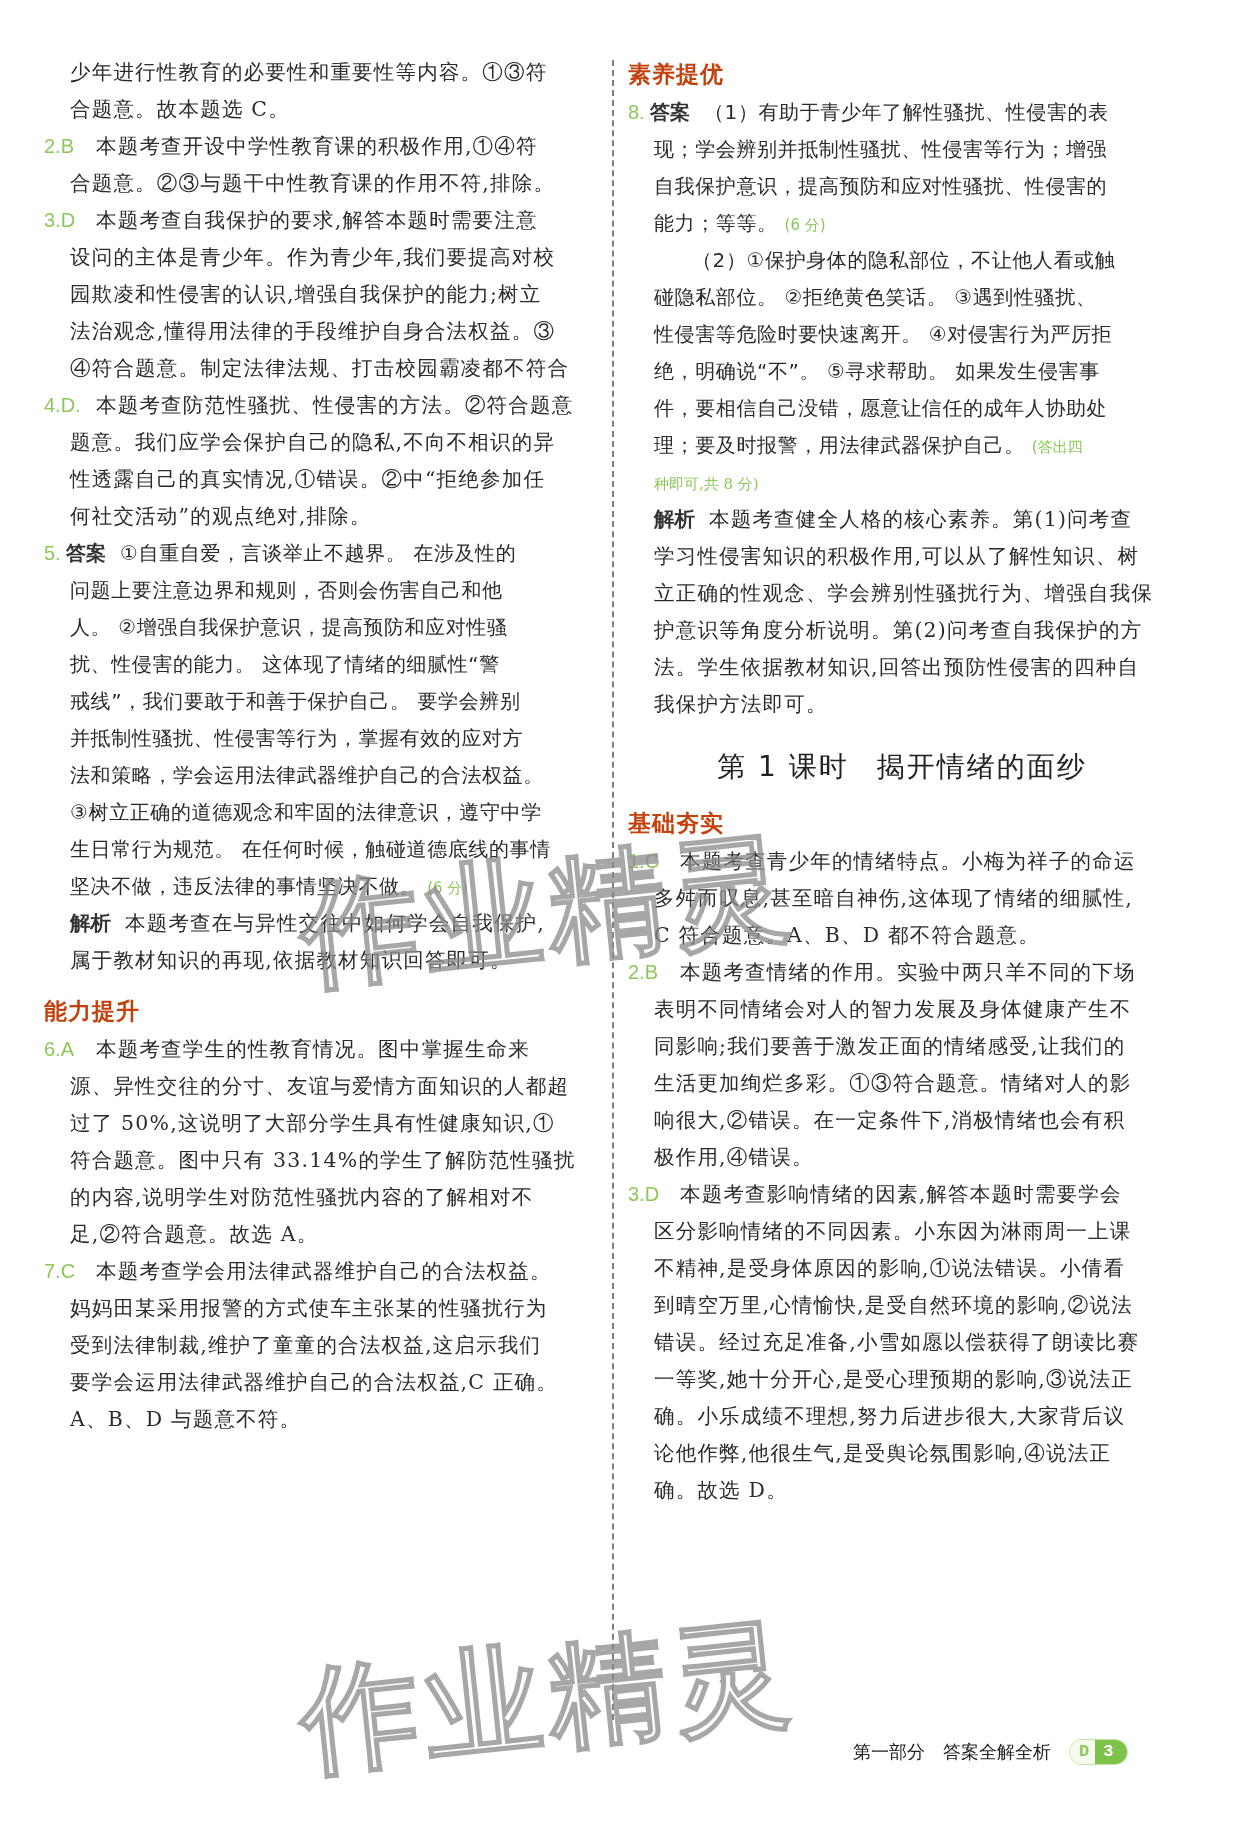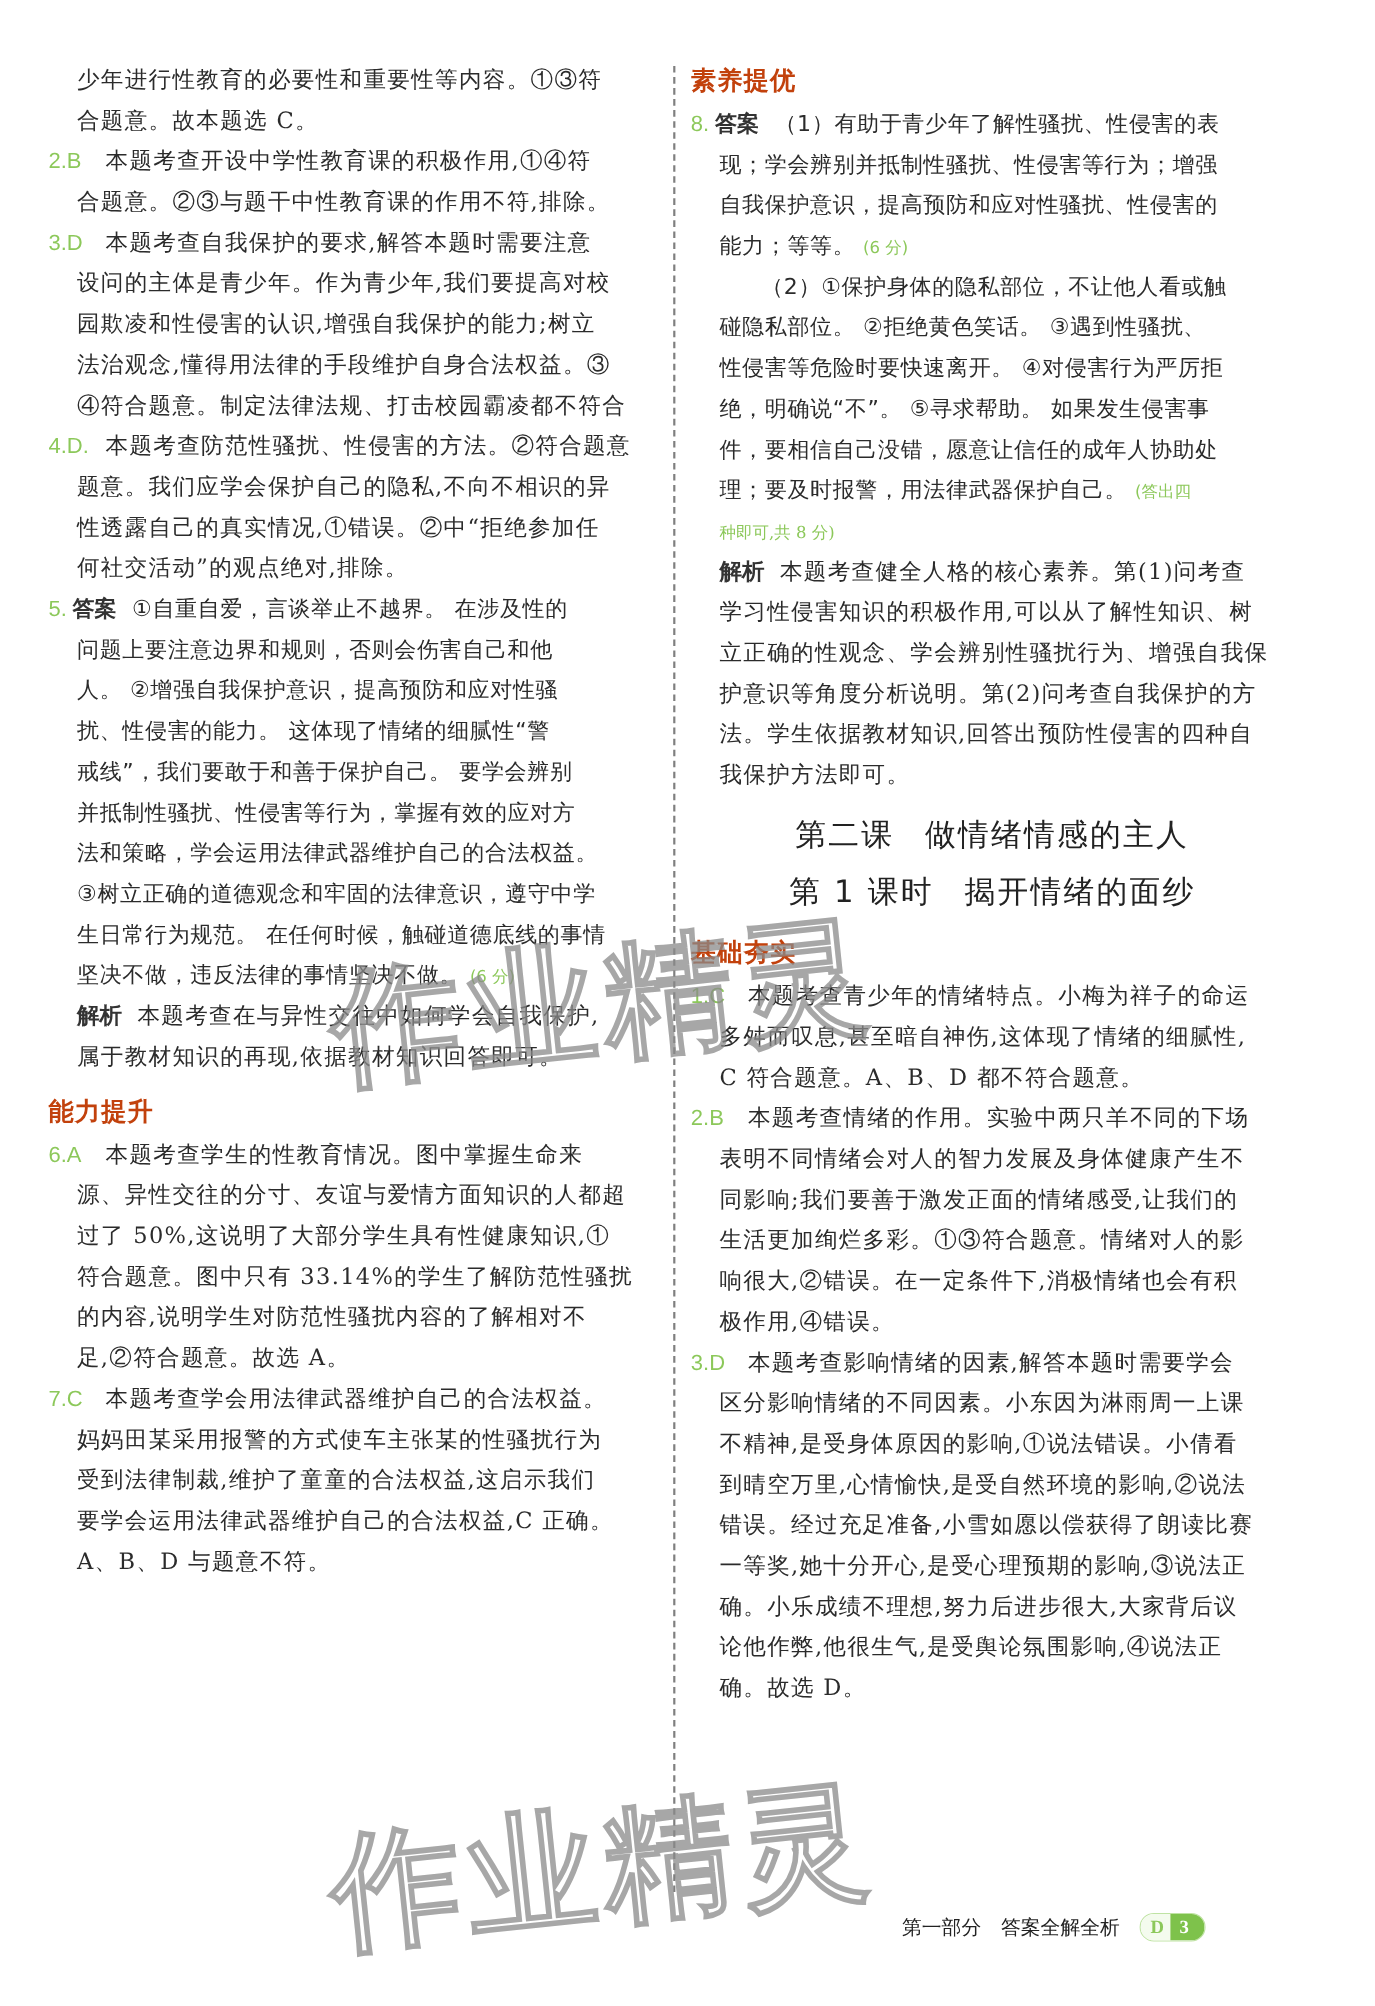--- a/index.html
+++ b/index.html
@@ -14,21 +14,21 @@
   .indent { padding-left: 26px; }
   .indent2 { padding-left: 64px; }
   .qnum { color: #8cc85a; font-family: "Liberation Sans", "DejaVu Sans", sans-serif; font-size: 20px; display: inline-block; min-width: 52px; letter-spacing: 0; }
   .qnum.short { min-width: 22px; }
   .label-bold { font-family: "DejaVu Sans", "Liberation Sans", sans-serif; font-weight: bold; color: #333; margin-right: 14px; letter-spacing: 0; }
   .score { color: #8cc85a; font-size: 15px; letter-spacing: 0; }
   .section-head { color: #c2410c; font-family: "DejaVu Sans", "Liberation Sans", sans-serif; font-weight: bold; font-size: 23px; line-height: 40px; height: 40px; letter-spacing: 1px; }
   .gap-s { height: 12px; }
   .chapter-title { font-family: "DejaVu Sans", "Liberation Sans", sans-serif; font-size: 28px; line-height: 44px; text-align: center; color: #222; letter-spacing: 2px; }
   .chapter-title .sp { display: inline-block; width: 28px; }
-  .footer { position: absolute; top: 1734px; left: 820px; height: 36px; display: flex; align-items: center; font-family: Liberation Serif, serif; font-size: 18px; color: #222; text-align: center; }
+  .footer { position: absolute; top: 1734px; left: 853px; height: 36px; display: flex; align-items: center; font-family: Liberation Mono, monospace; font-size: 18px; color: #222; text-align: center; }
   .footer .part { margin-right: 18px; }
   .badge { display: inline-flex; margin-left: 18px; height: 26px; border-radius: 13px; overflow: hidden; border: 1.5px solid #bfe3a3; }
   .badge .d { background: #f4fbee; color: #8cc85a; padding: 0 6px 0 9px; font-weight: bold; font-size: 17px; line-height: 24px; }
   .badge .n { background: #7ec24b; color: #fff; padding: 0 14px 0 8px; font-weight: bold; font-size: 17px; line-height: 24px; }
   .watermark { position: absolute; font-family: "DejaVu Sans", "Liberation Sans", sans-serif; font-weight: bold; font-size: 118px; color: transparent; -webkit-text-stroke: 1.4px #8a8a8a; letter-spacing: 6px; transform: rotate(-6deg); opacity: .75; pointer-events: none; white-space: nowrap; }
 </style>
 </head>
 <body>
 
 <div class="divider"></div>
@@ -110,21 +110,20 @@
     <div class="line indent"><span class="score">种即可,共 8 分)</span></div>
     <div class="line indent"><span class="label-bold">解析</span><span>本题考查健全人格的核心素养。第(1)问考查</span></div>
     <div class="line indent">学习性侵害知识的积极作用,可以从了解性知识、树</div>
     <div class="line indent">立正确的性观念、学会辨别性骚扰行为、增强自我保</div>
     <div class="line indent">护意识等角度分析说明。第(2)问考查自我保护的方</div>
     <div class="line indent">法。学生依据教材知识,回答出预防性侵害的四种自</div>
     <div class="line indent">我保护方法即可。</div>
   </div>
 
   <div style="height:14px"></div>
-  <div class="chapter-title"><span>第二课</span><span class="sp"></span><span>做情绪情感的主人</span></div>
   <div style="height:8px"></div>
   <div class="chapter-title"><span>第 1 课时</span><span class="sp"></span><span>揭开情绪的面纱</span></div>
   <div style="height:14px"></div>
 
   <div class="section-head">基础夯实</div>
 
   <div>
     <div class="line"><span class="qnum">1.C</span><span>本题考查青少年的情绪特点。小梅为祥子的命运</span></div>
     <div class="line indent">多舛而叹息,甚至暗自神伤,这体现了情绪的细腻性,</div>
     <div class="line indent">C 符合题意。A、B、D 都不符合题意。</div>

